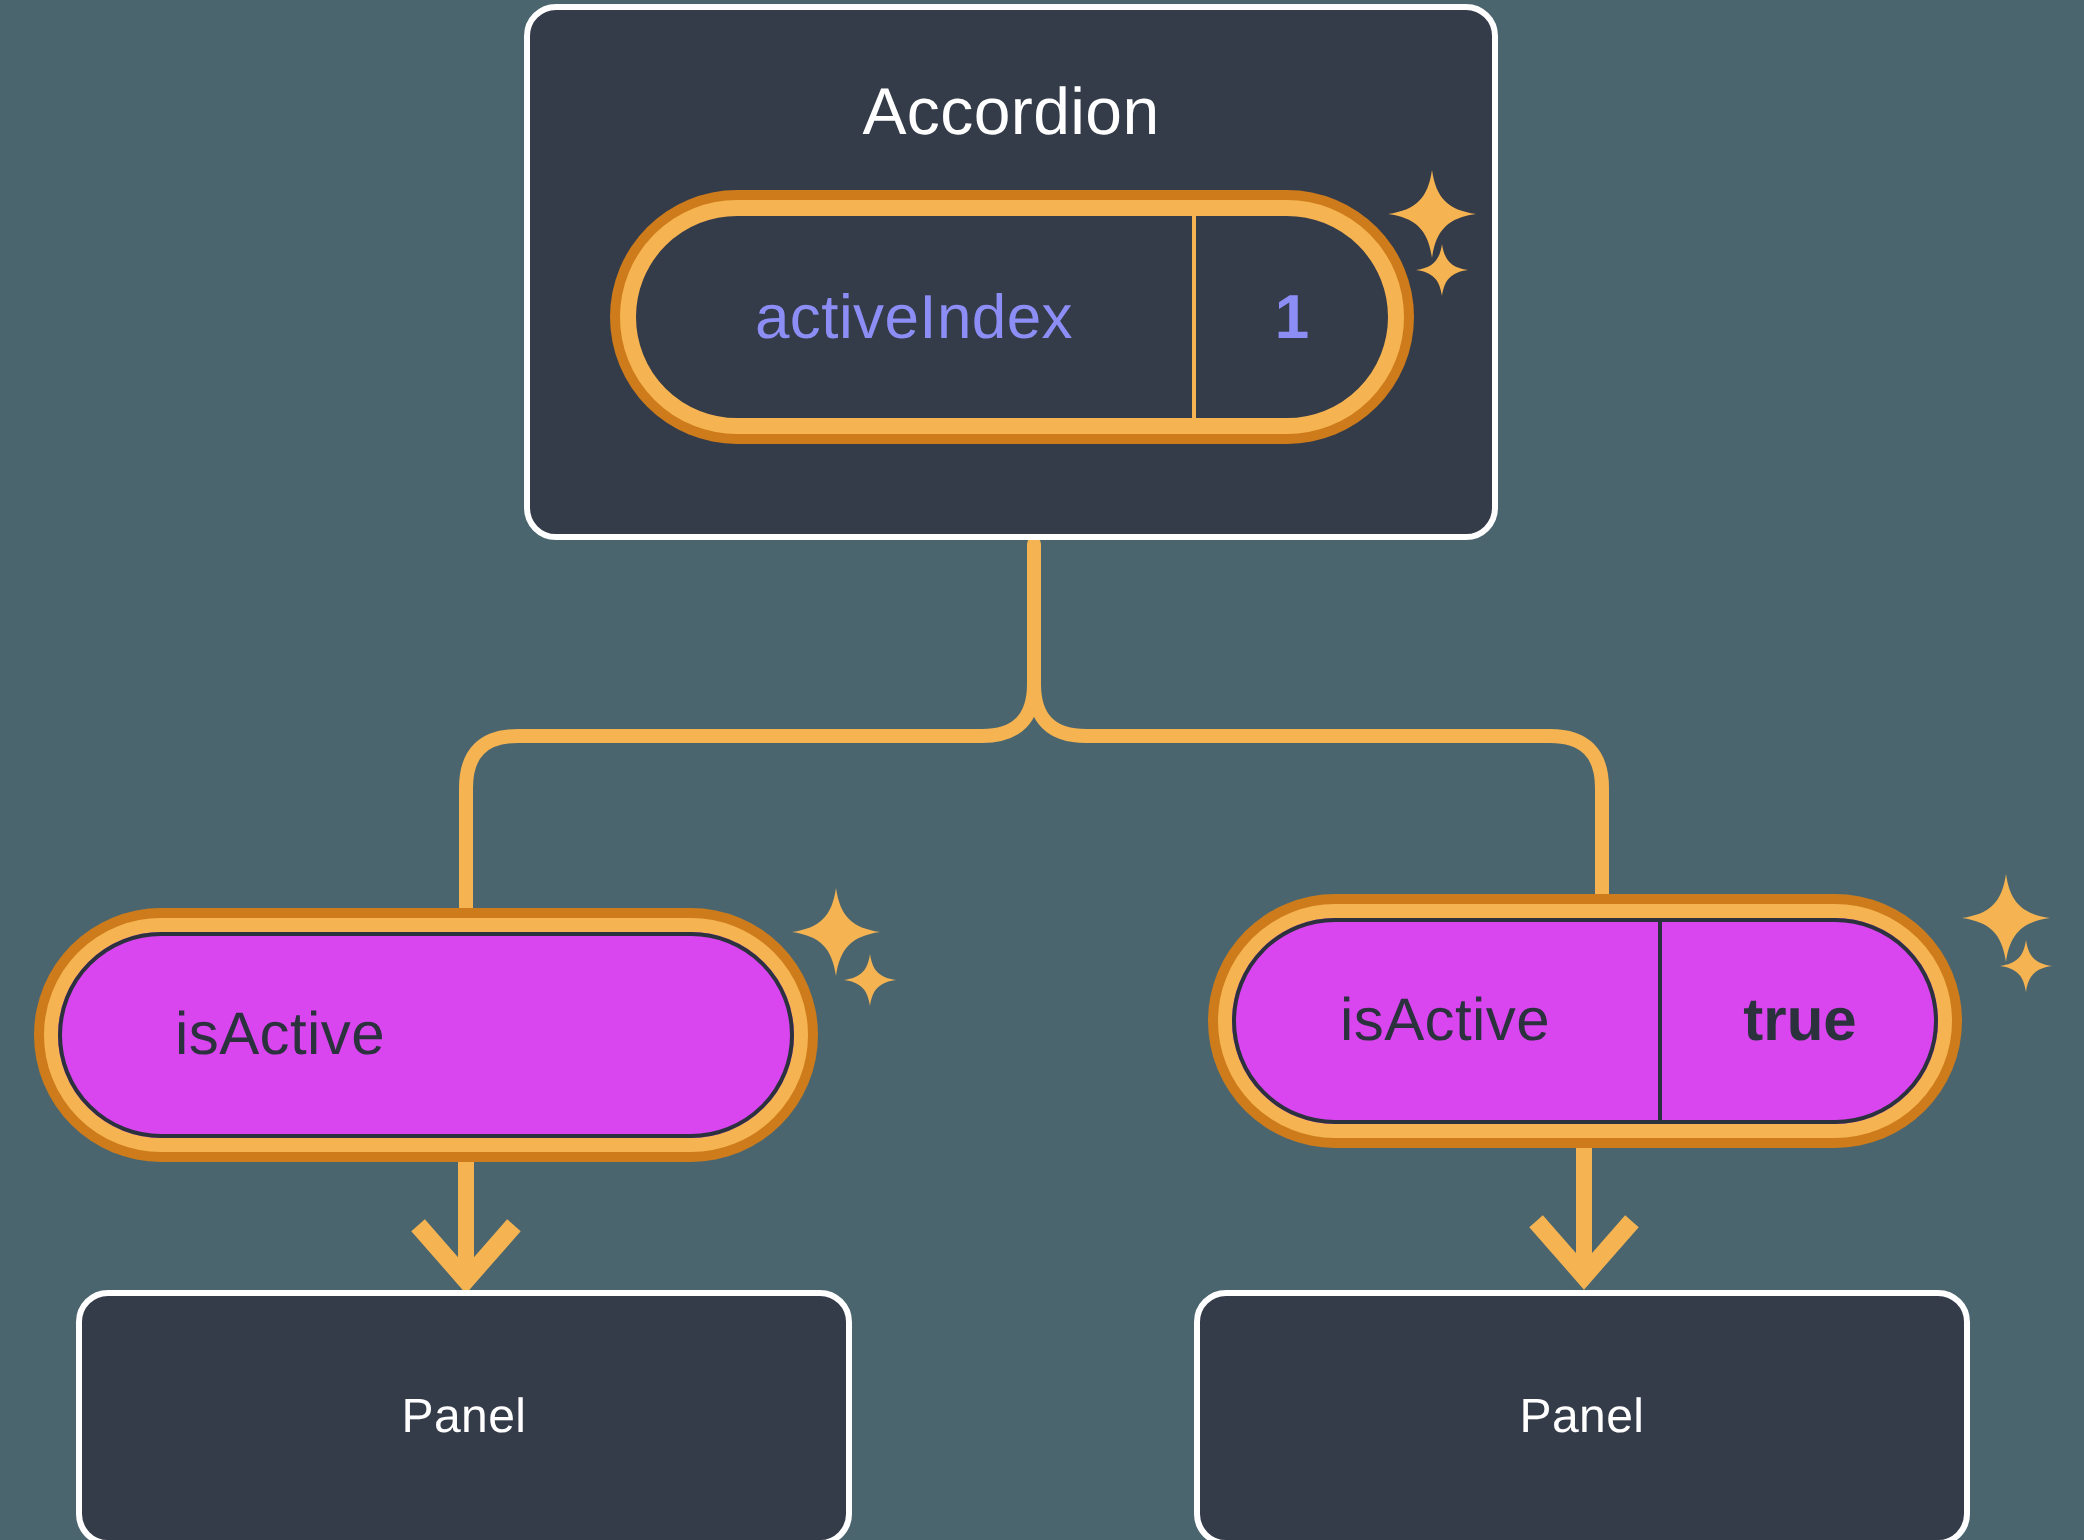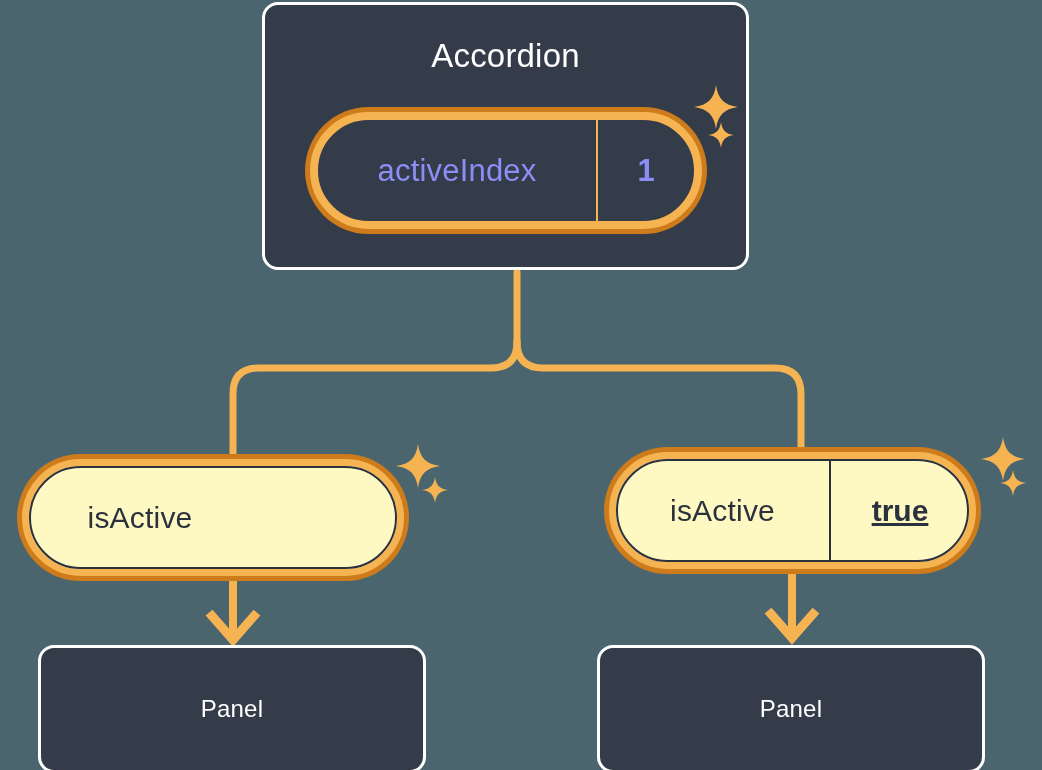--- a/index.html
+++ b/index.html
@@ -111,60 +111,60 @@
     letter-spacing: 0.2px;
   }
   .pill--dark .pill-val {
     color: #8C8EF5;
     font-size: 31px;
     border-left: 2px solid #F5B451;
   }
 
   
   .pill--purple {
-    background: #fef9c3;
+    background: #d946ef;
     border-width: 7px;
     outline: 2px solid #2B323E;
     outline-offset: -9px;
   }
   .pill--purple .pill-key {
     color: #2B323E;
     font-size: 30px;
     letter-spacing: 0.2px;
   }
   .pill--purple .pill-val {
     color: #2B323E;
     font-size: 30px;
     border-left: 2px solid #2B323E;
   }
 
   
   #pill-activeindex {
     left: 310px;
-    top: 112px;
+    top: 100px;
   }
   #pill-activeindex .pill { width: 392px; height: 117px; }
   #pill-activeindex .pill-key { width: 278px; }
   #pill-activeindex .pill-val { flex: 1; }
 
   #pill-isactive-left {
     left: 22px;
     top: 459px;
   }
   #pill-isactive-left .pill { width: 382px; height: 117px; }
   #pill-isactive-left .pill-key { width: 222px; }
   #pill-isactive-left .pill-val { flex: 1; }
 
   #pill-isactive-right {
     left: 609px;
     top: 452px;
   }
   #pill-isactive-right .pill { width: 367px; height: 117px; }
   #pill-isactive-right .pill-key { width: 213px; }
-  #pill-isactive-right .pill-val { flex: 1; text-decoration: underline; }
+  #pill-isactive-right .pill-val { flex: 1; }
 
   
   .sparkle {
     position: absolute;
     z-index: 4;
   }
   .sparkle svg { display: block; }
 
   #sparkle-top-large   { left: 694px; top: 85px;  }
   #sparkle-top-small   { left: 708px; top: 122px; }

